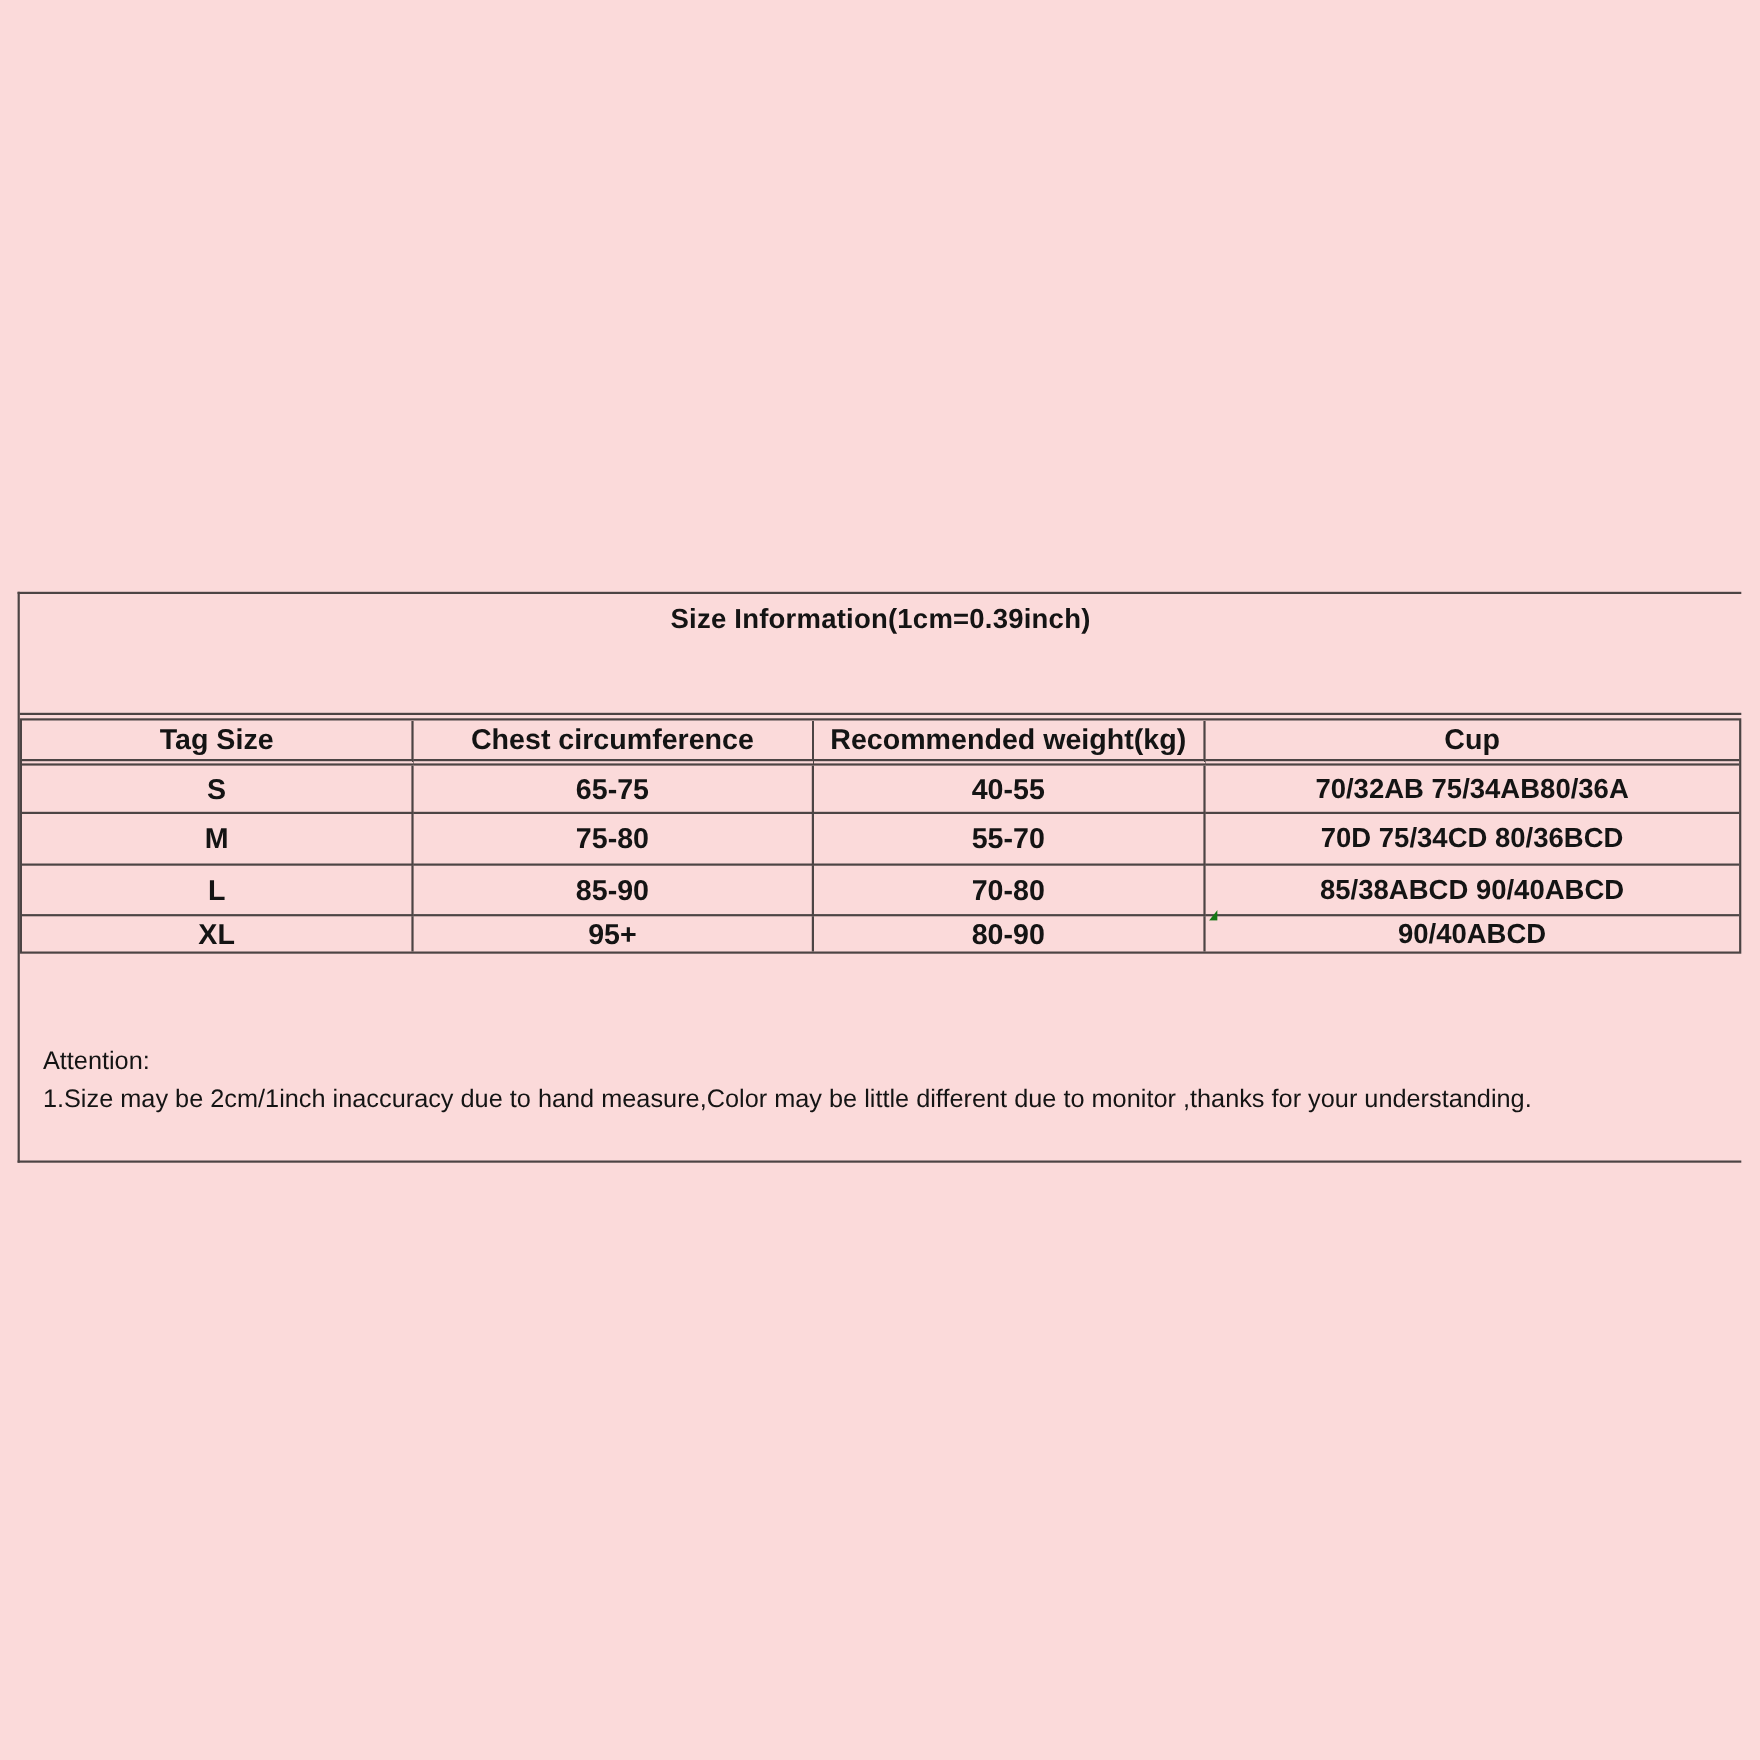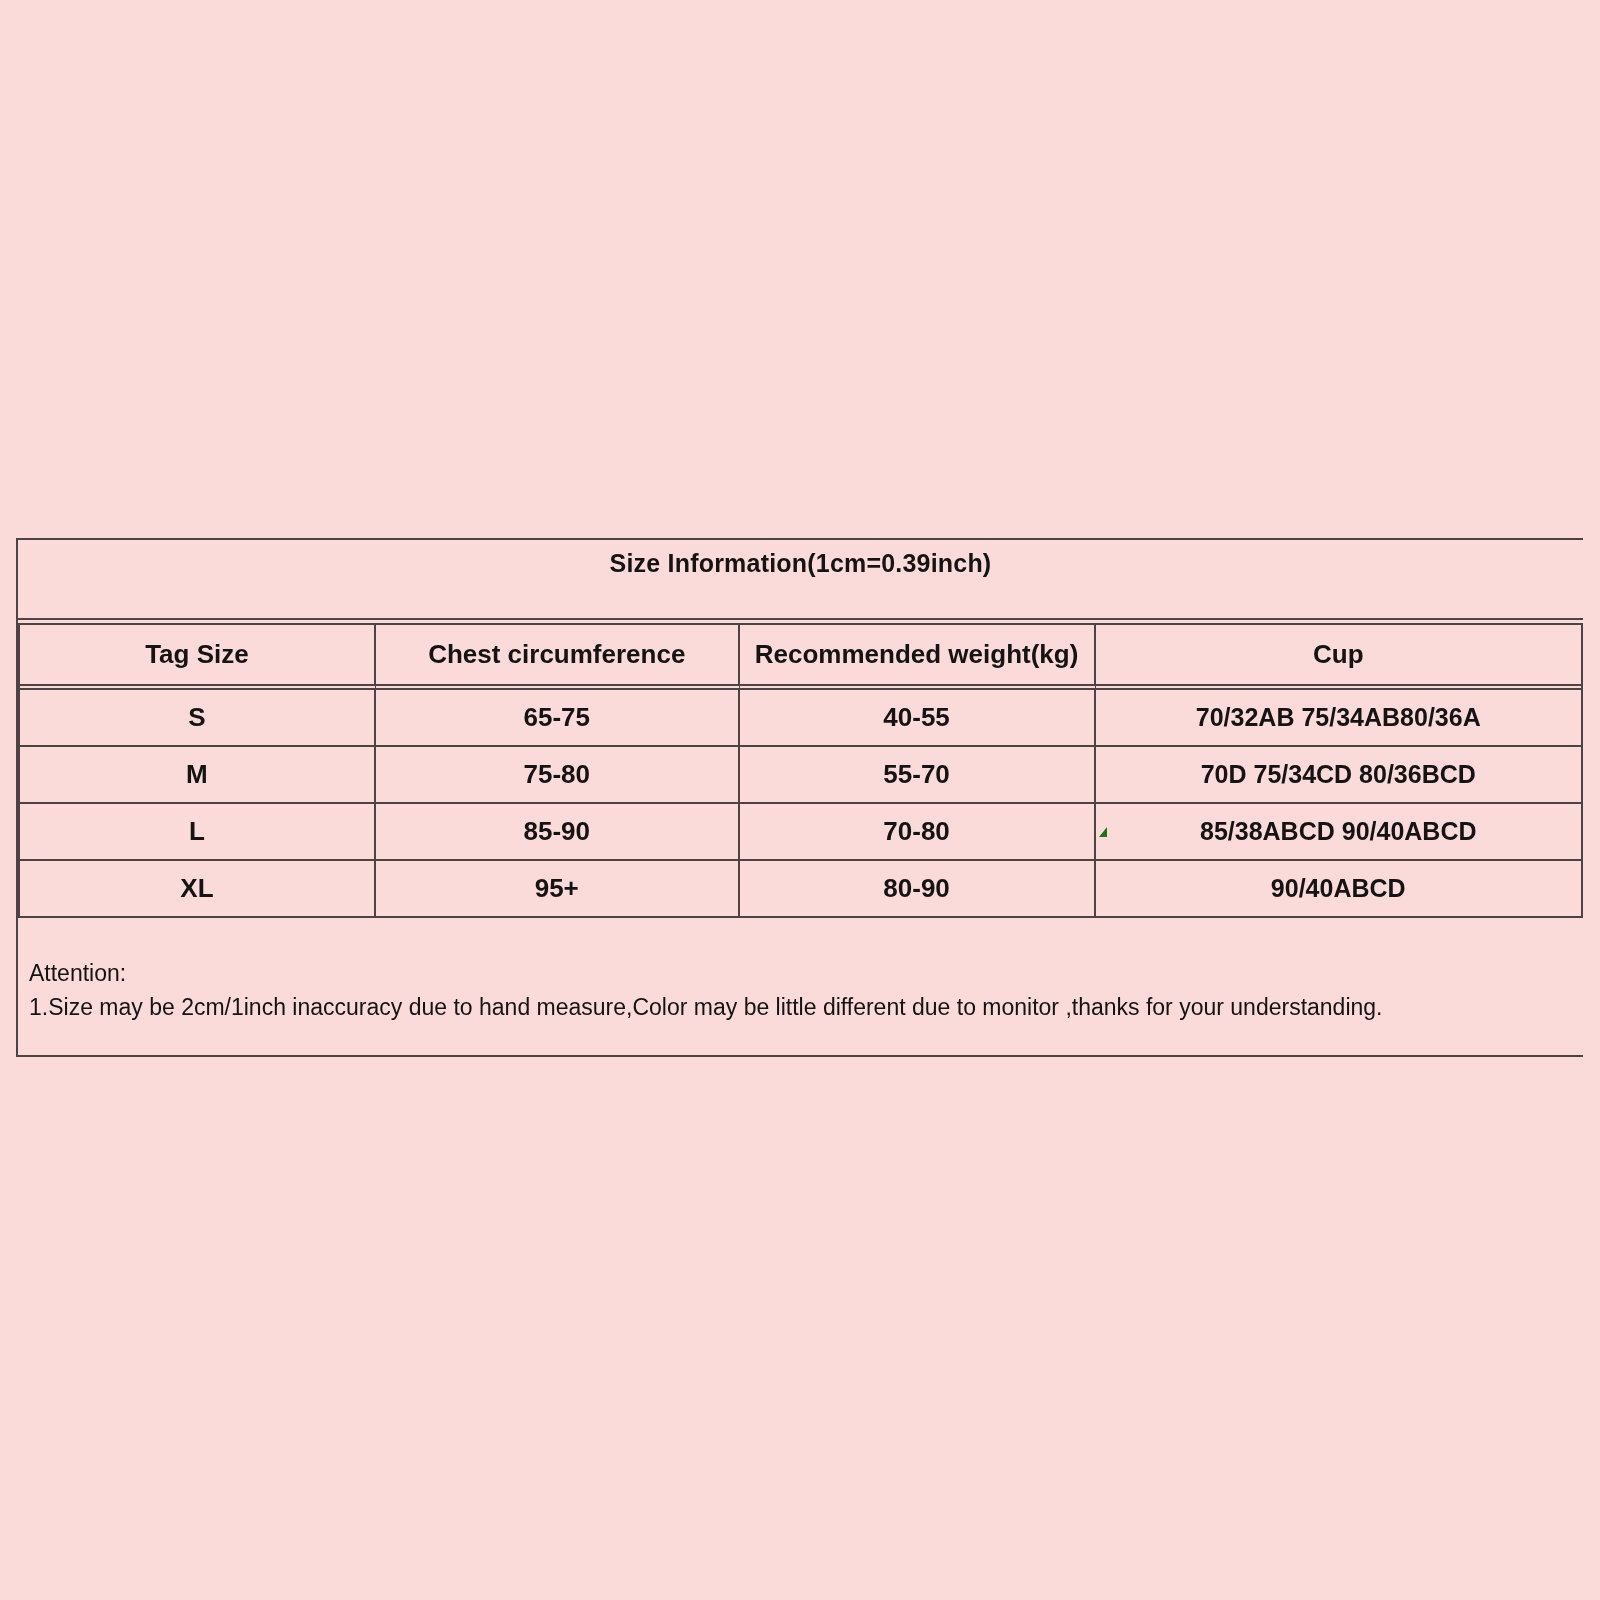--- a/index.html
+++ b/index.html
@@ -23,21 +23,21 @@
     left: 16px;
     top: 538px;
     width: 1567px;
     height: 519px;
     box-sizing: border-box;
     border: 2px solid #4c4444;
     border-right: none;
   }
   .title-block {
     box-sizing: border-box;
-    height: 80px;
+    height: 110px;
     border-bottom: 2px solid #4c4444;
     text-align: center;
   }
   .title {
     padding-top: 9px;
     font-size: 25px;
     font-weight: bold;
     letter-spacing: 0.2px;
   }
   .subtitle {
@@ -47,21 +47,21 @@
   }
   table.size-table {
     width: 100%;
     margin-top: 3px;
     border-collapse: separate;
     border-spacing: 0;
     border: 2px solid #4c4444;
     table-layout: fixed;
   }
   .size-table th, .size-table td {
-    padding: 12px;
+    padding: 0;
     text-align: center;
     vertical-align: middle;
     border-right: 2px solid #4c4444;
     border-bottom: 2px solid #4c4444;
     overflow: hidden;
     white-space: nowrap;
   }
   .size-table th:last-child, .size-table td:last-child { border-right: none; }
   .size-table tbody tr:last-child td { border-bottom: none; }
   .size-table th {
@@ -76,22 +76,22 @@
   }
   .size-table td.cup {
     font-weight: bold;
     font-size: 25px;
   }
   .size-table tbody tr:nth-child(1) { height: 44px; }
   .size-table tbody tr:nth-child(2) { height: 47px; }
   .size-table tbody tr:nth-child(3) { height: 46px; }
   .size-table tbody tr:nth-child(4) { height: 32px; }
   .attention {
-    margin-top: 38px;
-    padding-left: 11px;
+    margin-top: 80px;
+    padding-left: 21px;
     font-size: 23px;
     line-height: 34px;
     font-weight: normal;
   }
   .green-mark {
     position: absolute;
     left: 1081px;
     top: 287px;
     width: 8px;
     height: 10px;

